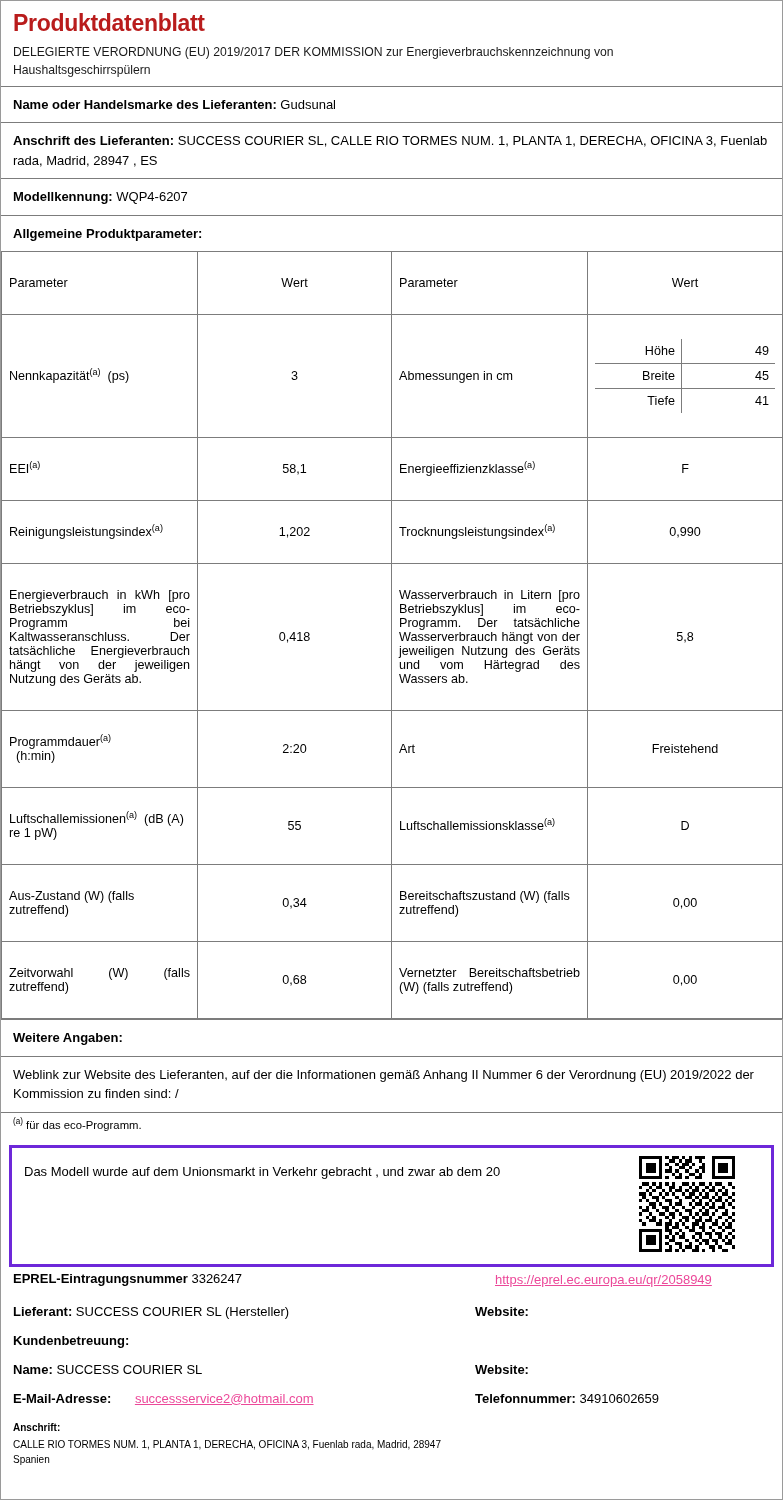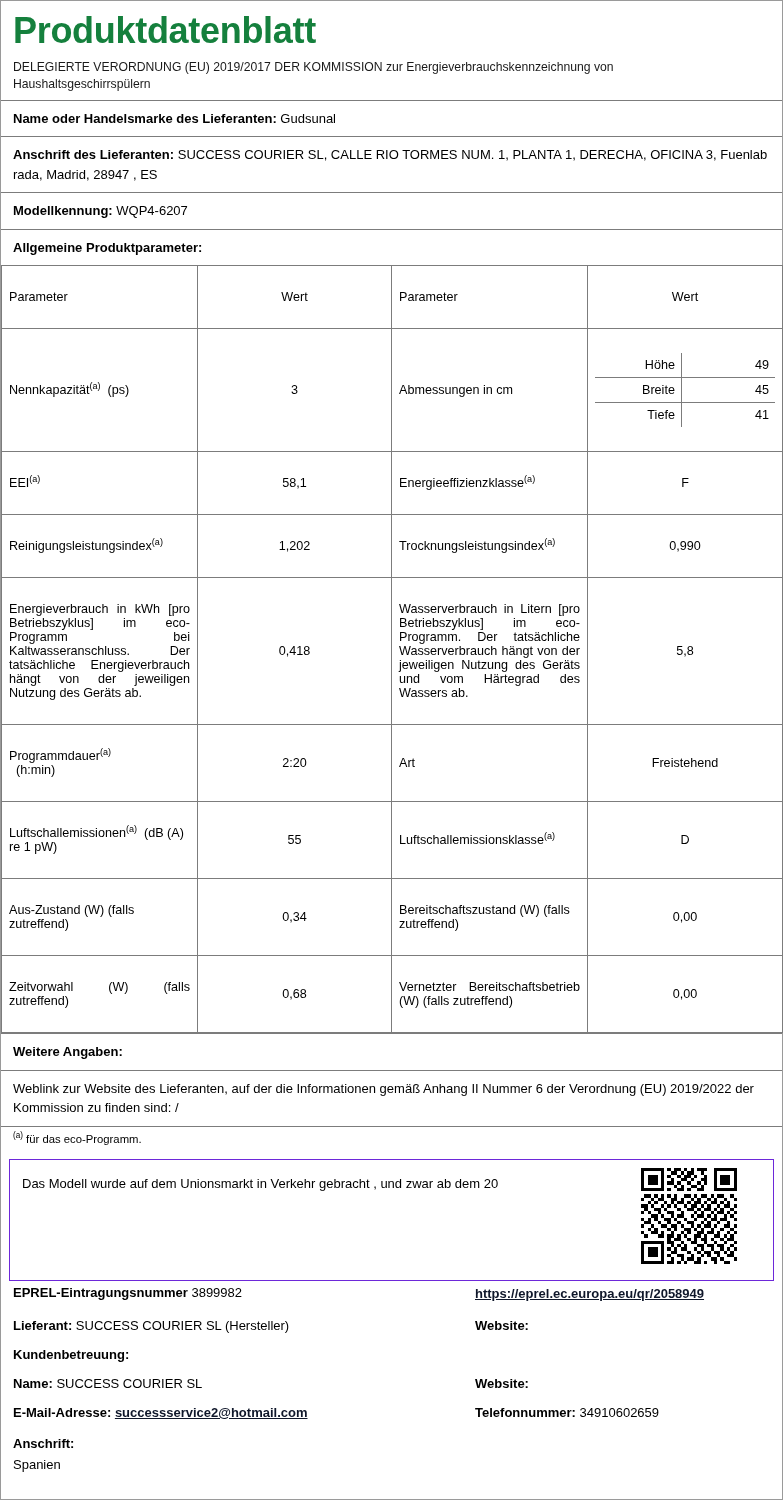--- a/index.html
+++ b/index.html
@@ -16,23 +16,23 @@
     position: relative;
     width: 783px;
     height: 1500px;
     border: 1px solid #9a9a9a;
     background: #fff;
   }
 
   
   .header { padding: 10px 12px 6px 12px; }
   .doc-title {
-    font-size: 36px;
+    font-size: 23px;
     font-weight: bold;
-    color: #15803d;
+    color: #b91c1c;
     letter-spacing: -0.3px;
     line-height: 1.1;
     margin: 0 0 8px 0;
   }
   .doc-subtitle {
     font-size: 12.2px;
     line-height: 1.45;
     color: #1a1a1a;
     margin: 0;
     max-width: 700px;
@@ -91,21 +91,21 @@
 
   .footnote {
     border-top: 1px solid #7c7c7c;
     padding: 6px 20px 8px 12px;
     font-size: 11.3px;
   }
 
   
   .panel {
     margin: 6px 8px 0 8px;
-    border: 1px solid #6d28d9;
+    border: 3px solid #6d28d9;
     position: relative;
     padding: 14px 12px 14px 12px;
     height: 122px;
   }
   .panel-text {
     font-size: 13px;
     line-height: 1.5;
     white-space: nowrap;
     overflow: hidden;
     width: 648px;
@@ -126,27 +126,28 @@
   .frow {
     display: flex;
     align-items: flex-start;
     margin-bottom: 14px;
   }
   .fleft { width: 462px; padding-right: 8px; }
   .fright { flex: 1; }
   .fl-label { font-weight: bold; }
   .fl-val { font-weight: normal; }
   a.link, .linklike {
-    color: #0f172a;
+    color: #ec4899;
     text-decoration: underline;
     word-break: break-all;
-    font-weight: bold;
+    font-weight: normal;
+    margin-left: 20px;
   }
   .qrlink { display: inline-block; line-height: 1.45; max-width: 270px; }
-  .addr-block { padding: 0 12px; font-size: 13px; line-height: 1.5; }
+  .addr-block { padding: 0 12px; font-size: 10px; line-height: 1.5; }
   .addr-label { font-weight: bold; margin-bottom: 2px; }
 </style>
 </head>
 <body>
 
 <div class="page">
 
   <div class="header">
     <h1 class="doc-title">Produktdatenblatt</h1>
     <p class="doc-subtitle">DELEGIERTE VERORDNUNG (EU) 2019/2017 DER KOMMISSION zur Energieverbrauchskennzeichnung von Haushaltsgeschirrspülern</p>
@@ -526,21 +527,21 @@
           <rect x="25" y="28" width="2" height="1"></rect>
       </g>
     </svg>
   </div>
 
   <div class="footer">
 
     <div class="frow">
       <div class="fleft">
         <span class="fl-label">EPREL-Eintragungsnummer</span>
-        <span class="fl-val">3899982</span>
+        <span class="fl-val">3326247</span>
       </div>
       <div class="fright">
         <a class="link qrlink" href="#">https://eprel.ec.europa.eu/qr/2058949</a>
       </div>
     </div>
 
     <div class="frow">
       <div class="fleft">
         <span class="fl-label">Lieferant:</span>
         <span class="fl-val">SUCCESS COURIER SL (Hersteller)</span>
@@ -574,16 +575,17 @@
       </div>
       <div class="fright">
         <span class="fl-label">Telefonnummer:</span>
         <span class="fl-val">34910602659</span>
       </div>
     </div>
   </div>
 
   <div class="addr-block">
     <div class="addr-label">Anschrift:</div>
+    <div>CALLE RIO TORMES NUM. 1, PLANTA 1, DERECHA, OFICINA 3, Fuenlab rada, Madrid, 28947</div>
     <div>Spanien</div>
   </div>
 
 </div>
 
 </body></html>

